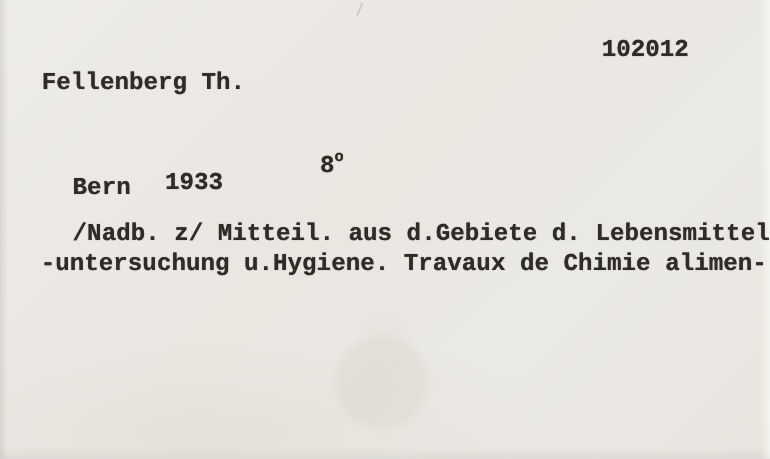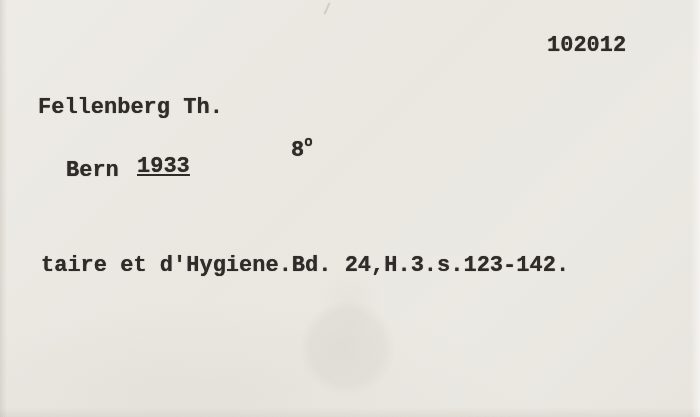--- a/index.html
+++ b/index.html
@@ -29,24 +29,24 @@
     line-height: 1;
     color: #2e2b28;
     text-shadow: 0 0 0.8px rgba(46,43,40,0.85);
   }
   .line {
     position: absolute;
     white-space: pre;
     letter-spacing: 0px;
   }
   .catalog-number   { left: 547px; top: 35px; }
-  .author           { left: 38px;  top: 65px; margin-top: 32px; }
+  .author           { left: 38px;  top: 65px; }
   .title            { left: 66px;  top: 115px; }
   .imprint-place    { left: 66px;  top: 160px; }
-  .imprint-year     { left: 137px; top: 156px; text-decoration: underline; }
+  .imprint-year     { left: 150px; top: 156px; }
   .imprint-format   { left: 291px; top: 140px; }
   .imprint-format .format-sup {
     position: relative;
     top: -10px;
     font-size: 14px;
     letter-spacing: 0;
   }
   .note-line-0 { left: 66px; top: 202px; }
   .note-line-1 { left: 37px; top: 229px; }
   .note-line-2 { left: 41px; top: 255px; }
@@ -84,17 +84,18 @@
 
   <div class="line author">Fellenberg Th.</div>
 
 
   <div class="line imprint-place">Bern</div>
 
   <div class="line imprint-year">1933</div>
 
   <div class="line imprint-format"><span>8</span><span class="format-sup">o</span></div>
 
+  <div class="line note-line-0">/Nadb. z/ Mitteil. aus d.Gebiete d. Lebensmittel</div>
 
+  <div class="line note-line-1">-untersuchung u.Hygiene. Travaux de Chimie alimen-</div>
 
-  <div class="line note-line-2">taire et d'Hygiene.Bd. 24,H.3.s.123-142.</div>
 
 </div>
 
 </body></html>

